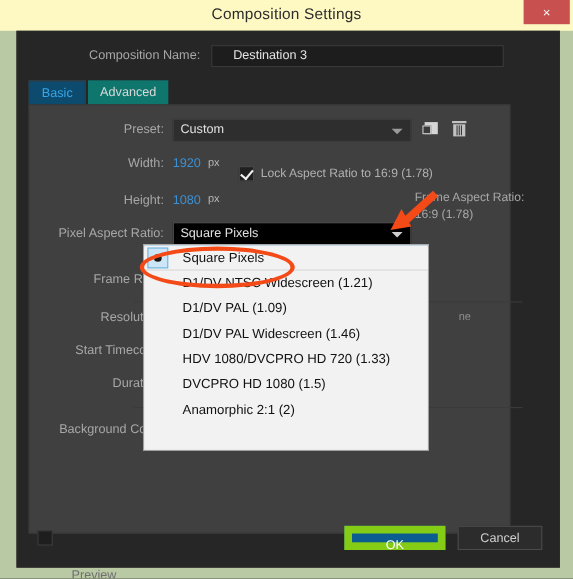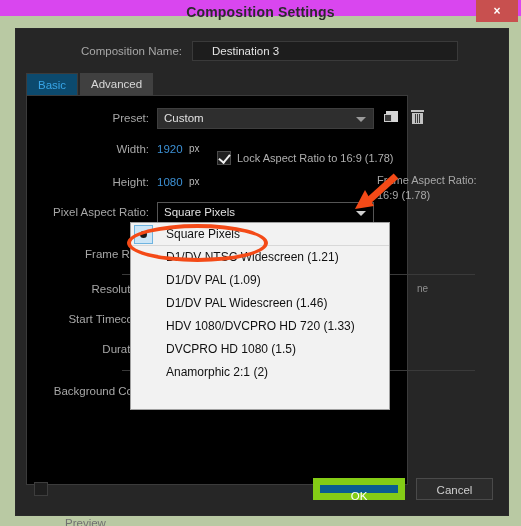--- a/index.html
+++ b/index.html
@@ -13,23 +13,22 @@
     font-family: "Liberation Sans", sans-serif;
     overflow: hidden;
     position: relative;
     -webkit-font-smoothing: antialiased;
   }
 
   
   #titlebar {
     position: absolute;
     left: 0; top: 0;
-    width: 521px; height: 16px;
-    background: #d946ef;
-    font-weight: bold;
+    width: 521px; height: 28px;
+    background: #fef9c3;
   }
   #title-text {
     position: absolute;
     left: 0; top: 4px;
     width: 521px;
     text-align: center;
     font-size: 14px;
     color: #2c2c2c;
     letter-spacing: .2px;
   }
@@ -102,32 +101,32 @@
   .tab.active {
     left: 0;
     background: #0c4a6e;
     color: #38a6e8;
     border-top: 1px solid #3b3b3b;
     border-left: 1px solid #3b3b3b;
     border-right: 1px solid #3b3b3b;
   }
   .tab.inactive {
     left: 54px;
+    background: #0f766e;
+    color: #d8d8d8;
+  }
+
+  
+  #panel {
+    position: absolute;
+    left: 10px; top: 66px;
+    width: 438px; height: 390px;
+    border: 1px solid #3b3b3b;
+    box-sizing: border-box;
     background: #404040;
-    color: #d8d8d8;
-  }
-
-  
-  #panel {
-    position: absolute;
-    left: 10px; top: 66px;
-    width: 382px; height: 390px;
-    border: 1px solid #3b3b3b;
-    box-sizing: border-box;
-    background: #000000;
   }
 
   .field-label {
     position: absolute;
     text-align: right;
     font-size: 11.5px;
     color: #a7a7a7;
     width: 150px;
   }
   .value-blue {

